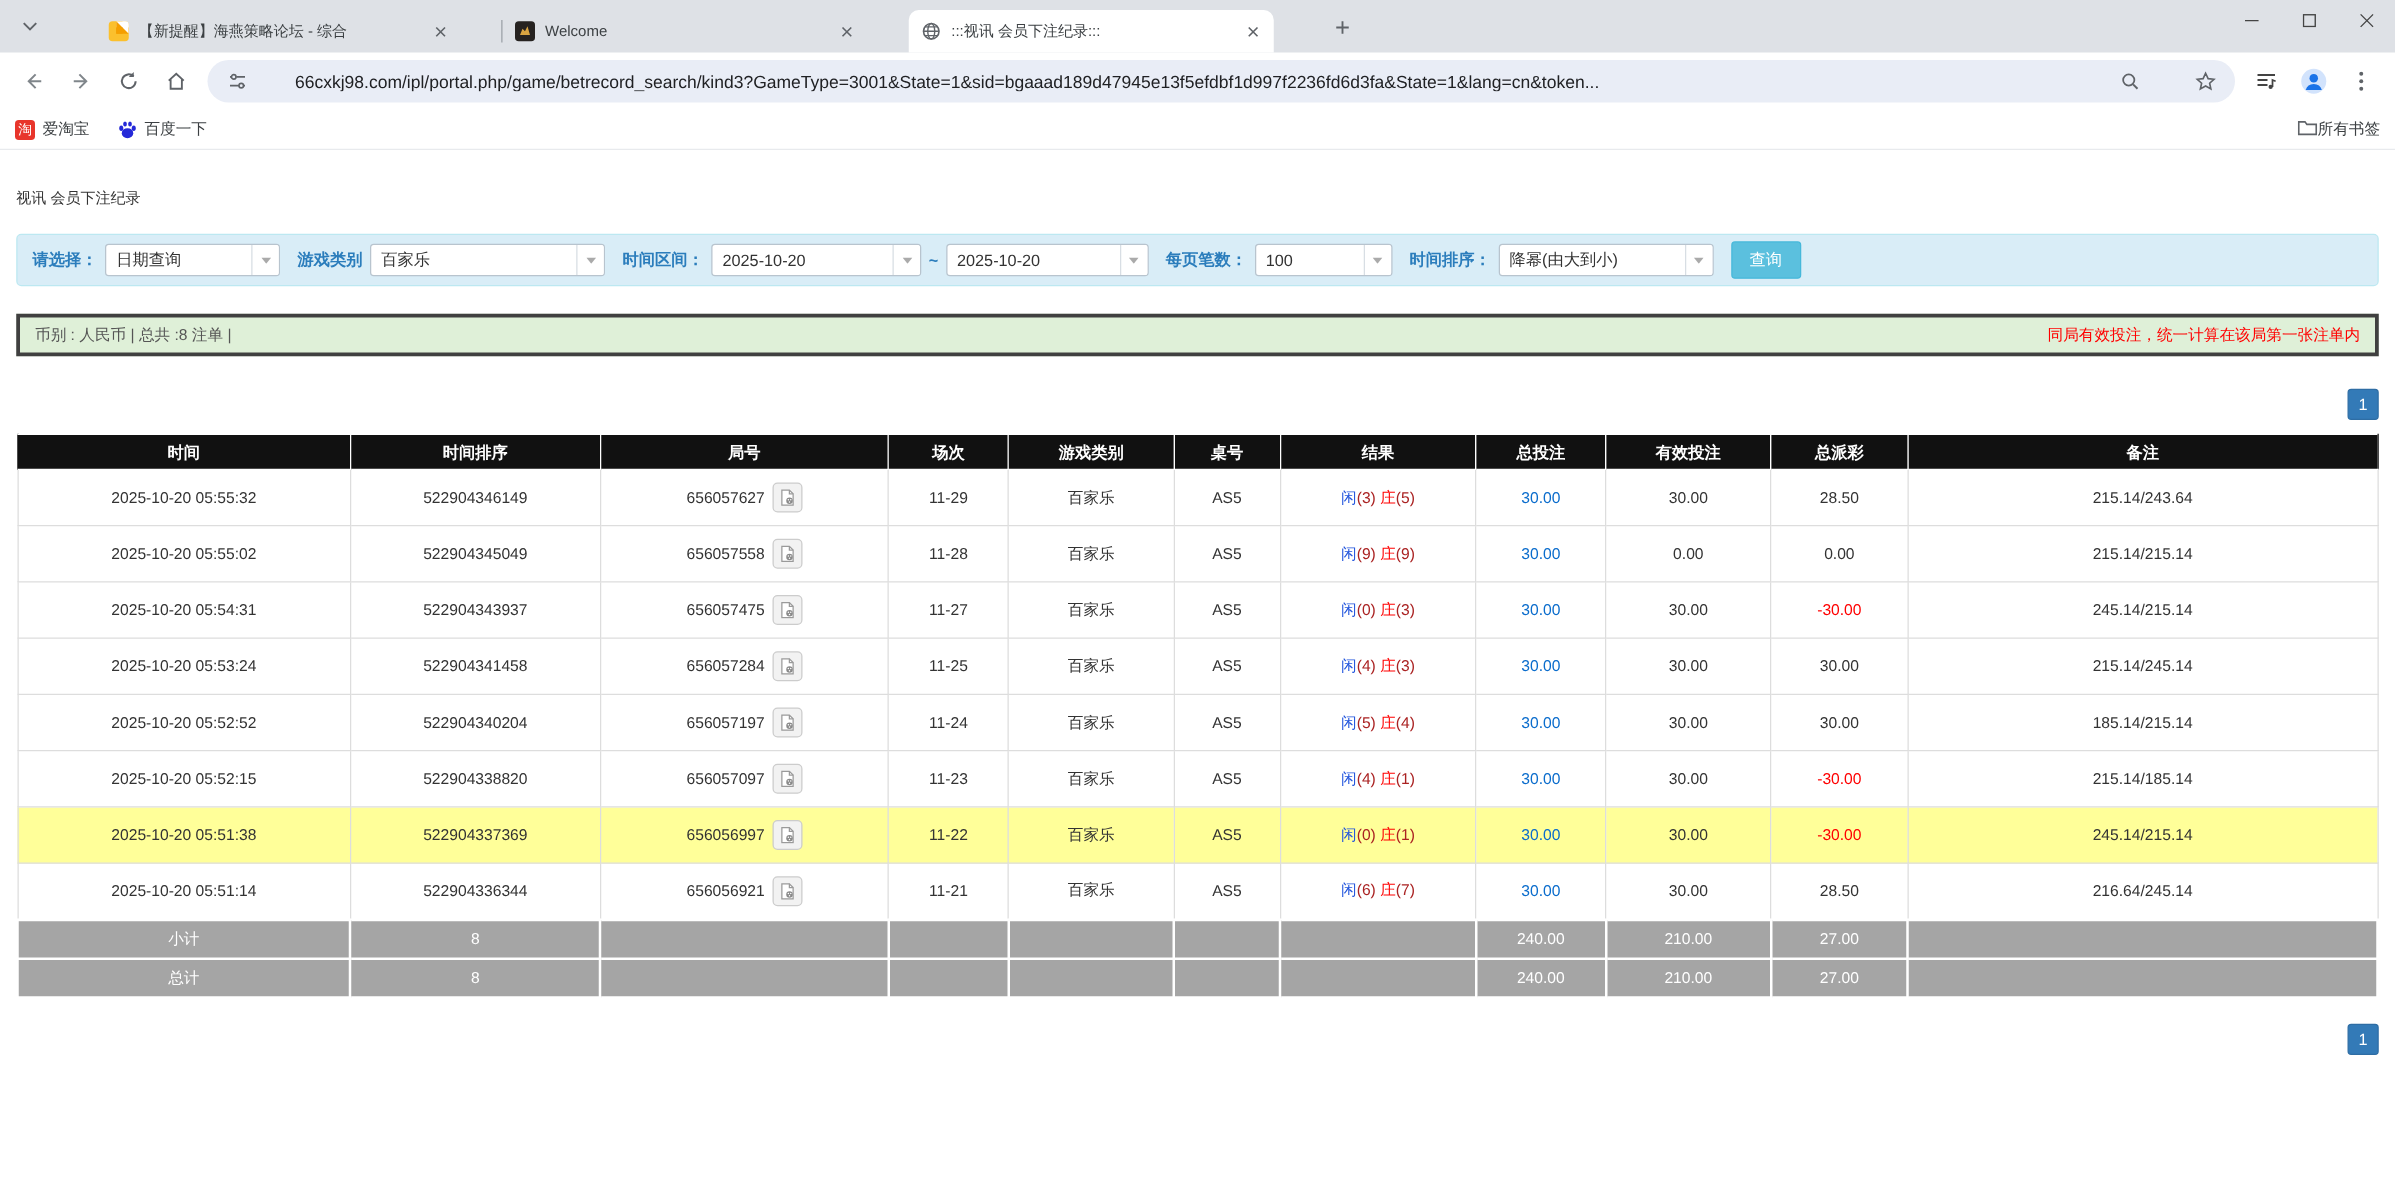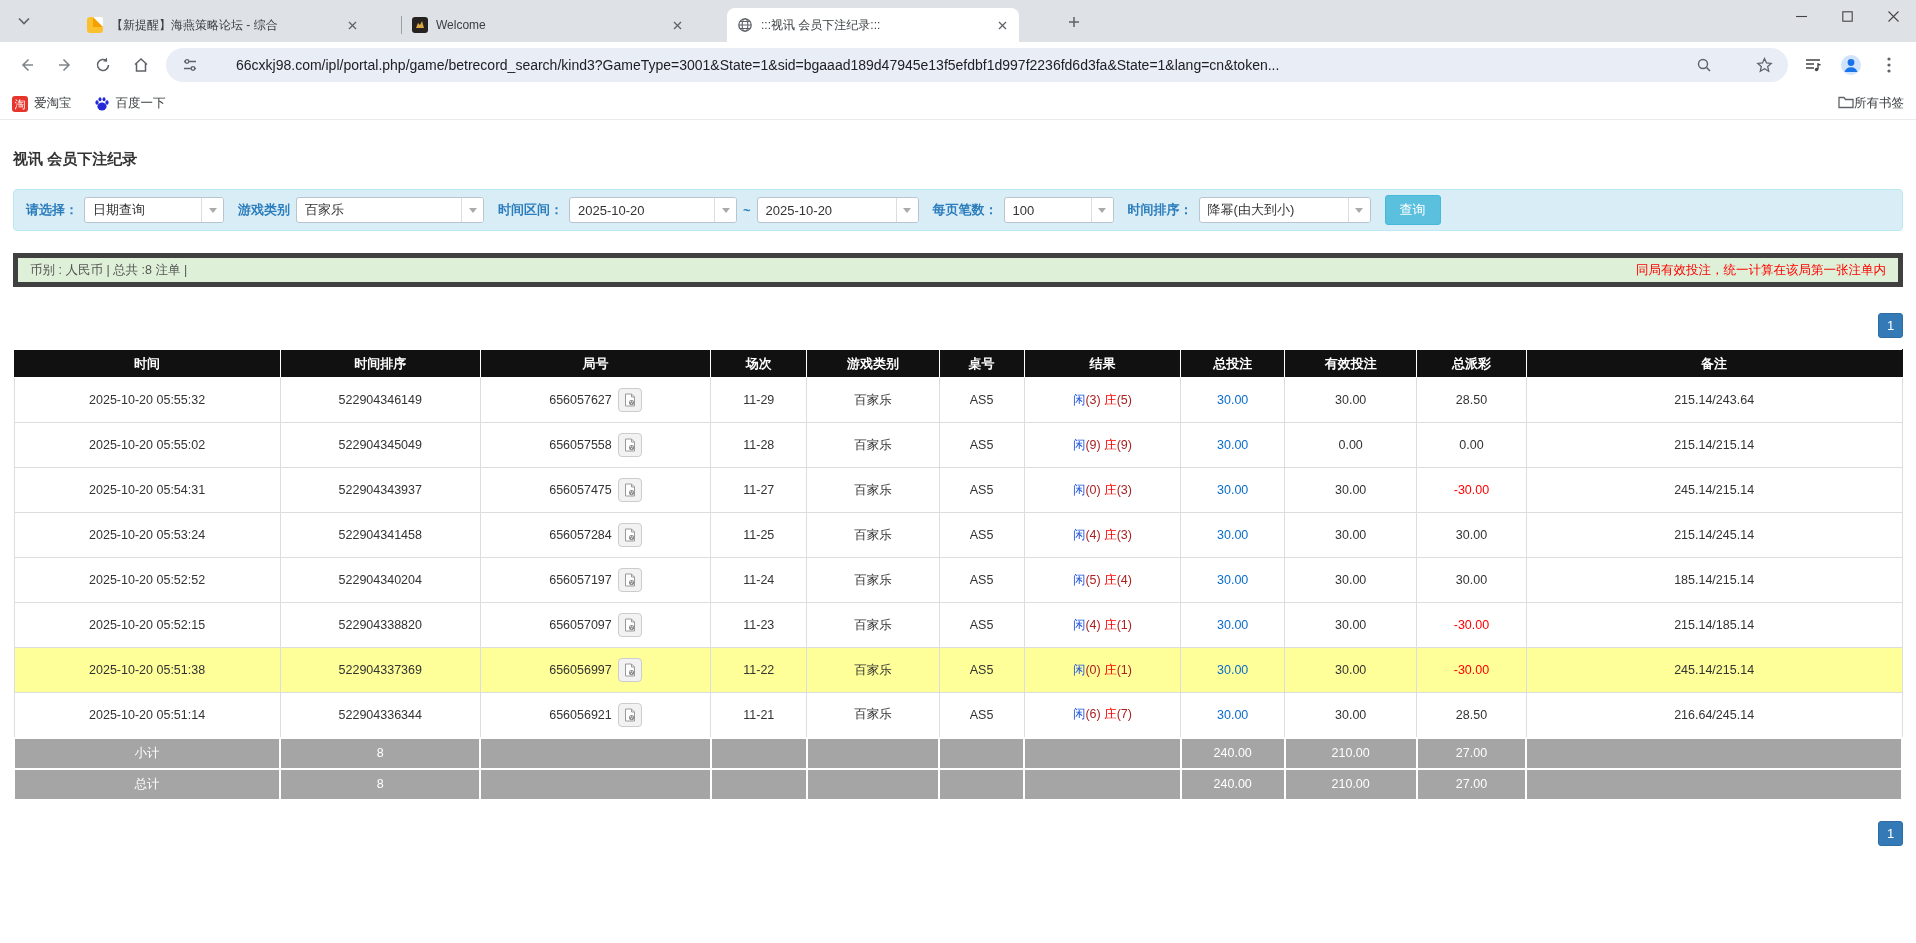--- a/index.html
+++ b/index.html
@@ -38,35 +38,35 @@
   .bm-item .bm-icon { width:16px; height:16px; margin-right:6px; }
   .bm-right { margin-left:auto; display:flex; align-items:flex-start; }
 
   .tao-icon { background:#e8352b; border-radius:3px; color:#fff; font-size:11px; line-height:16px; text-align:center; }
   .yellow-fav { background:#fbc02d; border-radius:3px; position:relative; overflow:hidden; }
   .yellow-fav::after { content:""; position:absolute; right:0; top:0; border:5px solid #fff; border-left-color:#f59f00; border-bottom-color:#f59f00; }
   .dark-fav { background:#262220; border-radius:3px; display:flex; align-items:center; justify-content:center; }
 
   
   .content { padding:0 13px; background:#fff; }
-  .page-title { font-size:15px; color:#333; margin:30px 0 20px 0; font-weight:700; }
+  .page-title { font-size:12px; color:#333; margin:30px 0 20px 0; font-weight:400; }
 
   .filterbar { background:#d9edf7; border:1px solid #bce8f1; border-radius:4px;
     height:42px; display:flex; align-items:center; padding:0 12px; font-size:13px; }
   .f-label { color:#2b7dbc; font-weight:bold; margin:0 6px 0 14px; white-space:nowrap; }
   .f-label:first-child { margin-left:0; }
   .combo { display:flex; height:26px; background:#fff; border:1px solid #b8c4ce; border-radius:3px; overflow:hidden; }
   .combo .c-text { padding:0 8px; font-size:13px; color:#333; display:flex; align-items:center; white-space:nowrap; }
   .combo .c-arrow { width:22px; border-left:1px solid #d8dee4; background:#fff; display:flex; align-items:center; justify-content:center; }
   .c-arrow svg { opacity:.55; }
   .tilde { color:#2b7dbc; margin:0 6px; font-weight:bold; }
   .btn-query { margin-left:14px; background:#5bc0de; color:#fff; border:1px solid #46b8da;
     border-radius:3px; font-size:13px; padding:5px 14px; cursor:pointer; }
 
-  .infobar { background:#dff0d8; border:5px solid #404040; height:34px; margin-top:22px;
+  .infobar { background:#dff0d8; border:3px solid #404040; height:34px; margin-top:22px;
     display:flex; align-items:center; justify-content:space-between; padding:0 12px; font-size:12.5px; }
   .info-left { color:#555; }
   .info-right { color:#f00; }
 
   .pag-row { display:flex; justify-content:flex-end; }
   .pag-row.top { margin-top:26px; margin-bottom:11px; }
   .pag-row.bottom { margin-top:20px; }
   .page-btn { min-width:25px; height:25px; background:#337ab7; border:1px solid #2e6da4; color:#fff;
     font-size:13px; display:flex; align-items:center; justify-content:center; border-radius:3px; cursor:pointer; }
 

